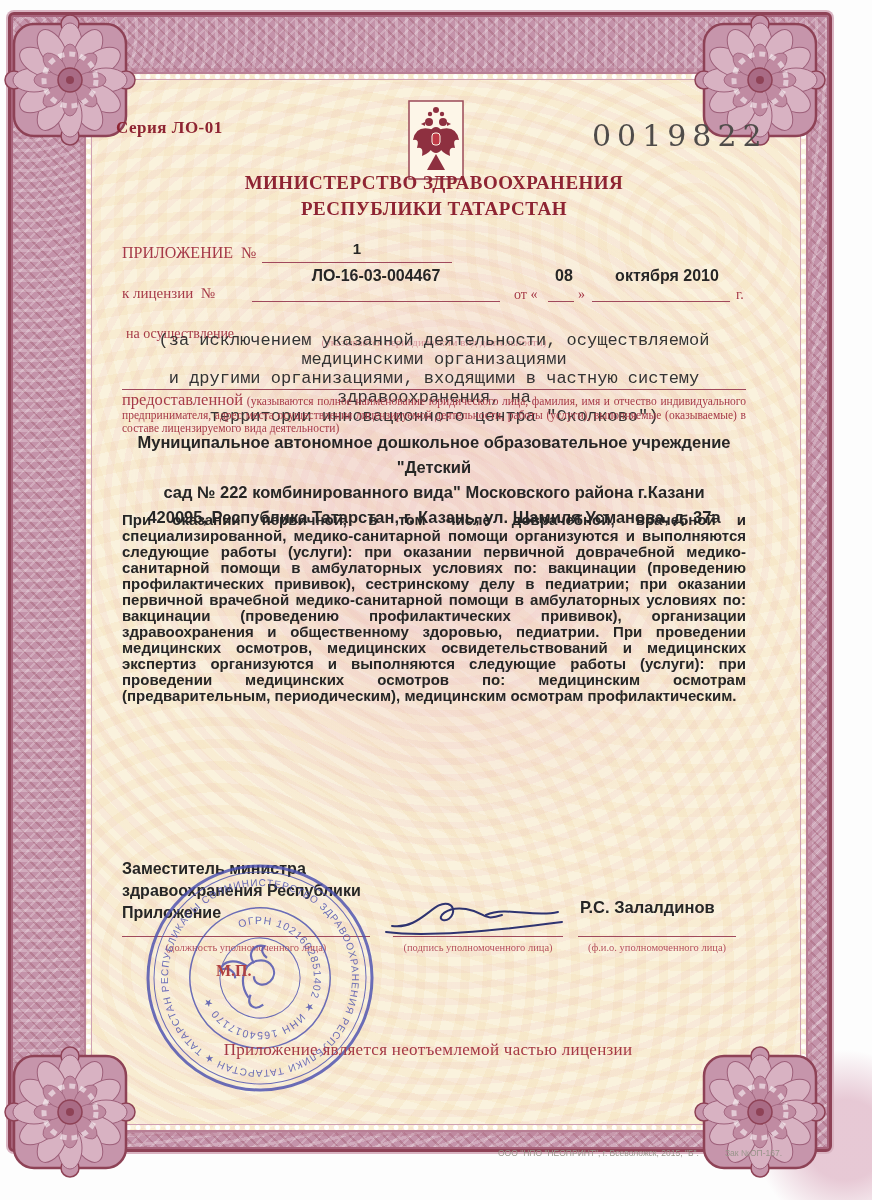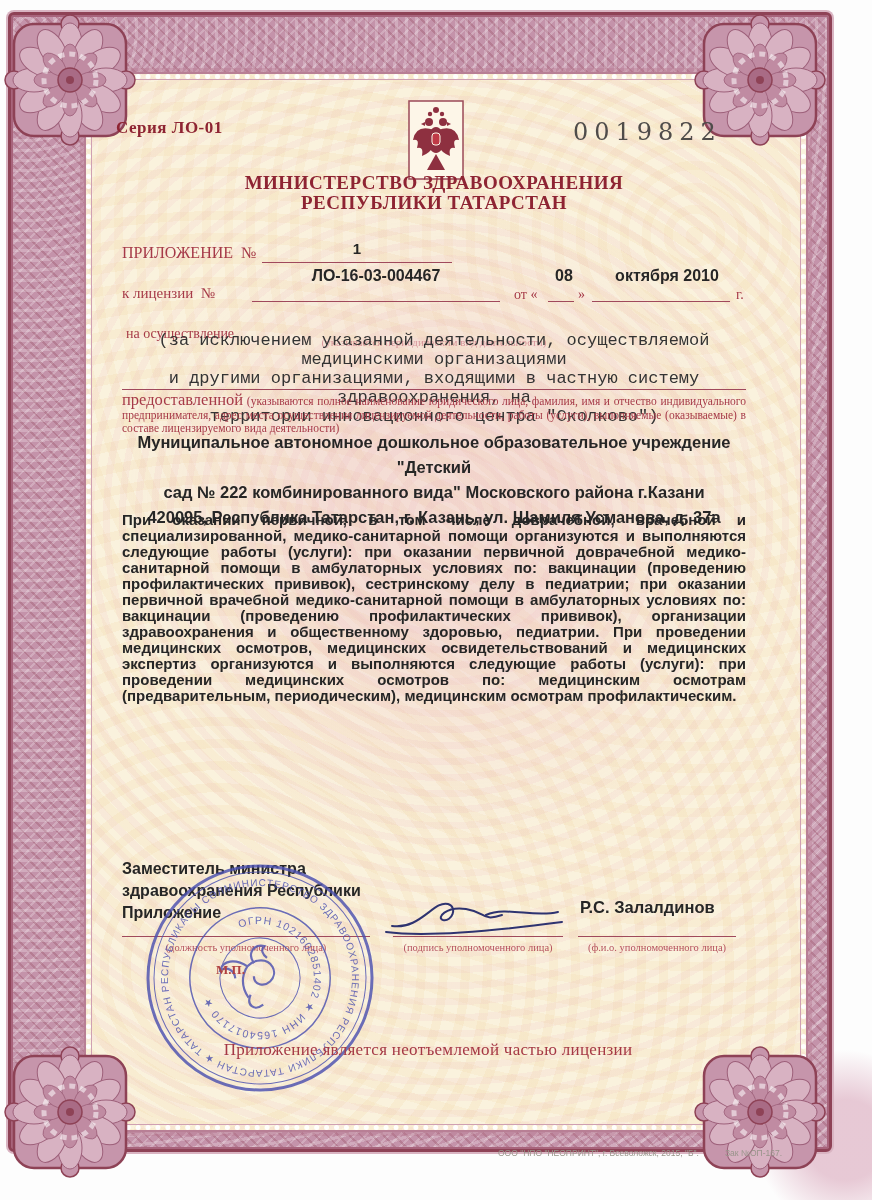--- a/index.html
+++ b/index.html
@@ -37,29 +37,29 @@
   .rosette{position:absolute;width:132px;height:132px;}
   
   .content{position:absolute;inset:0;}
   .abs{position:absolute;}
   .red-serif{color:#a63a48;font-family:"Liberation Serif", serif;}
   .dark-red{color:#8e2433;}
   .typed{font-family:"Liberation Sans", sans-serif;font-weight:bold;color:#262626;}
   .rule{border-bottom:1.5px solid #a0495c;height:0;}
   .center{text-align:center;}
   .series{left:116px;top:118px;font-size:17px;font-weight:bold;letter-spacing:.5px;text-align:right;}
-  .serial{left:573px;top:118px;font-family:"DejaVu Serif", serif;font-size:24px;color:#4f4c4a;letter-spacing:6px;}
+  .serial{left:592px;top:118px;font-family:"DejaVu Serif", serif;font-size:30px;color:#4f4c4a;letter-spacing:6px;}
   .ministry{left:122px;width:624px;text-align:center;font-weight:bold;font-size:19px;letter-spacing:.5px;}
   .label-note{font-size:10.5px;color:#b5515e;text-align:center;}
   .works{
     left:122px;top:512px;width:624px;font-size:15px;line-height:16px;
     text-align:justify;font-family:"Liberation Sans", sans-serif;font-weight:bold;color:#262626;
   }
   .stamp-wrap{left:142px;top:860px;width:236px;height:236px;opacity:.82;transform:rotate(-22deg);}
-  .mp{left:216px;top:962px;font-size:13px;color:#b04040;font-weight:bold;z-index:6;text-align:right;}
+  .mp{left:216px;top:962px;font-size:16px;color:#b04040;font-weight:bold;z-index:6;text-align:right;}
   .footer-note{left:116px;top:1040px;width:624px;text-align:center;font-size:17px;color:#a53845;font-weight:normal;letter-spacing:.3px;}
   .print-info{left:498px;top:1148px;font-family:"Liberation Sans", sans-serif;font-size:8.5px;color:#98948a;display:flex;gap:26px;}
   .sig-pos{left:122px;top:858px;width:270px;font-size:16px;line-height:22px;}
   .sig-name{left:580px;top:898px;font-size:16.5px;}
 </style>
 </head>
 <body>
 
 <svg width="0" height="0" style="position:absolute">
   <defs>
@@ -136,21 +136,21 @@
         <path d="M26,30 Q8,24 5,40 Q12,38 9,48 Q16,46 14,56 Q22,53 26,46 Z"></path>
         <path d="M30,30 Q48,24 51,40 Q44,38 47,48 Q40,46 42,56 Q34,53 30,46 Z"></path>
         <path d="M28,54 L19,70 h18 Z"></path>
       </g>
       <rect x="24" y="33" width="8" height="12" rx="3" fill="#c03a46" stroke="#fdf6e8" stroke-width="1"></rect>
     </svg>
 
     <div class="abs serial">0019822</div>
 
     <div class="abs ministry dark-red" style="top:172px">МИНИСТЕРСТВО ЗДРАВООХРАНЕНИЯ</div>
-    <div class="abs ministry dark-red" style="top:192px">РЕСПУБЛИКИ ТАТАРСТАН</div>
+    <div class="abs ministry dark-red" style="top:198px">РЕСПУБЛИКИ ТАТАРСТАН</div>
 
     <div class="abs red-serif" style="left:122px;top:244px;font-size:16px">
       <span>ПРИЛОЖЕНИЕ</span>&nbsp;&nbsp;<span>№</span>
     </div>
     <div class="abs rule" style="left:262px;top:262px;width:190px"></div>
     <div class="abs typed center" style="left:262px;top:240px;width:190px;font-size:15px">1</div>
 
     <div class="abs typed center" style="left:252px;top:267px;width:248px;font-size:16px">ЛО-16-03-004467</div>
     <div class="abs typed center" style="left:544px;top:267px;width:40px;font-size:16px">08</div>
     <div class="abs typed center" style="left:592px;top:267px;width:150px;font-size:16px">октября 2010</div>

